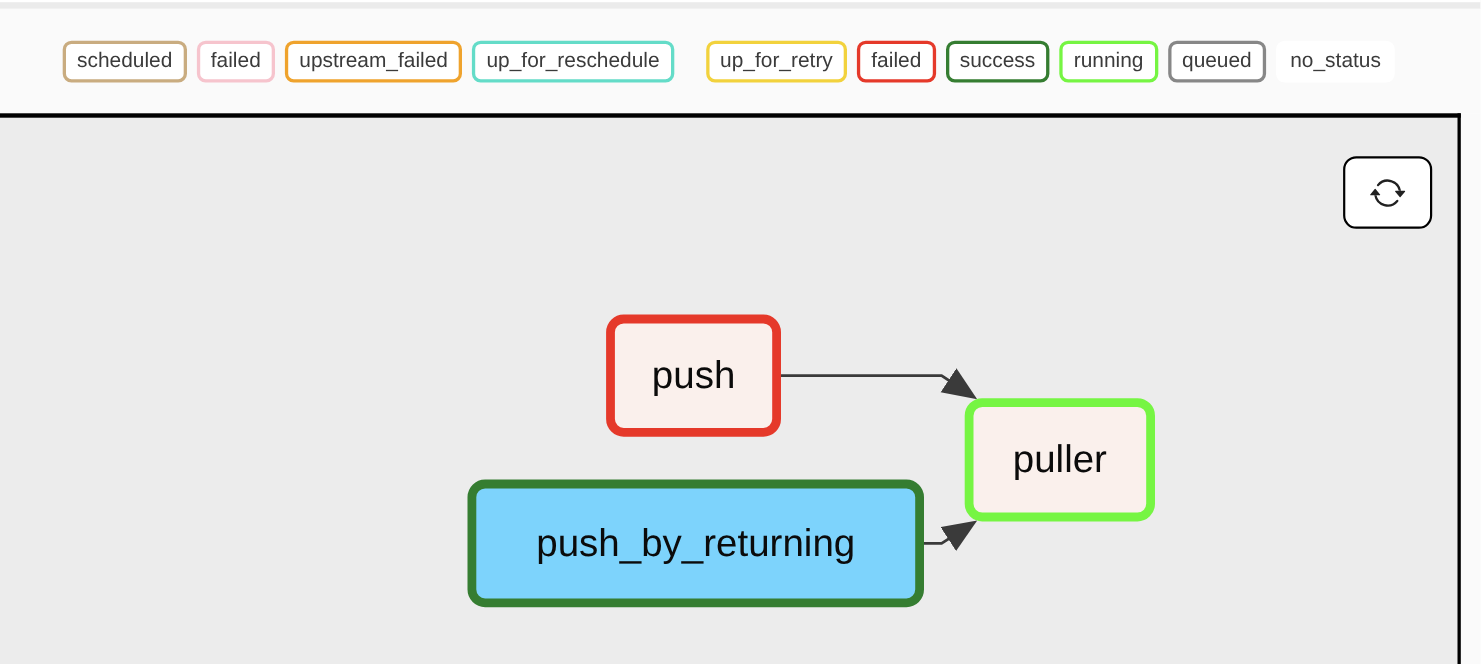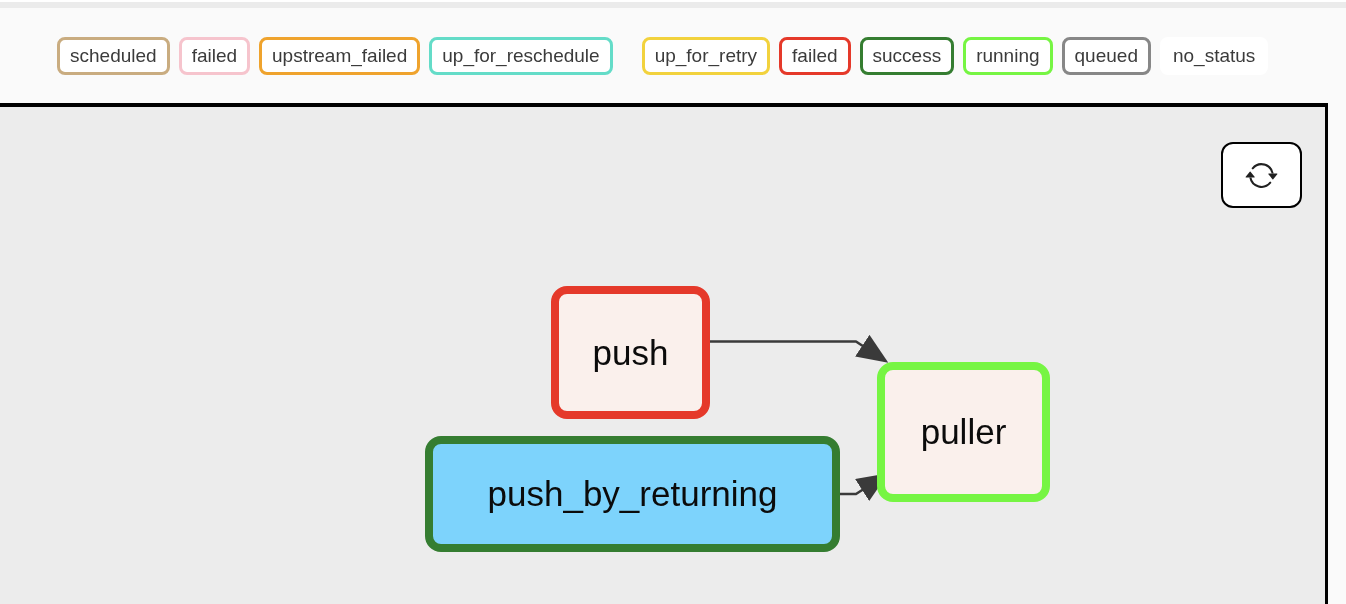--- a/index.html
+++ b/index.html
@@ -95,25 +95,25 @@
 
       <button class="refresh-button">
         <span style="display:flex;">
           <svg viewBox="0 0 16 16" width="33" height="33">
             <path d="M11.534 7h3.932a.25.25 0 0 1 .192.41l-1.966 2.36a.25.25 0 0 1-.384 0l-1.966-2.36a.25.25 0 0 1 .192-.41zm-11 2h3.932a.25.25 0 0 0 .192-.41L2.692 6.23a.25.25 0 0 0-.384 0L.342 8.59A.25.25 0 0 0 .534 9z"></path>
             <path fill-rule="evenodd" d="M8 3c-1.552 0-2.94.707-3.857 1.818a.5.5 0 1 1-.771-.636A6.002 6.002 0 0 1 13.917 7H12.9A5.002 5.002 0 0 0 8 3zM3.1 9a5.002 5.002 0 0 0 8.757 2.182.5.5 0 1 1 .771.636A6.002 6.002 0 0 1 2.083 9H3.1z"></path>
           </svg>
         </span>
       </button>
 
-    <div class="task-node" style="left: 551px; top: 179px; width: 159px; height: 133px; border-color: rgb(229, 57, 42); background: rgb(250, 240, 236);">
+    <div class="task-node" style="left: 551px; top: 179px; width: 159px; height: 111px; border-color: rgb(229, 57, 42); background: rgb(250, 240, 236);">
           <span>push</span>
         </div>
         <div class="task-node" style="left: 425px; top: 329px; width: 415px; height: 116px; border-color: rgb(53, 125, 49); background: #7dd3fc;">
           <span>push_by_returning</span>
         </div>
-        <div class="task-node" style="left: 877px; top: 255px; width: 173px; height: 140px; border-color: rgb(118, 245, 67); background: rgb(250, 240, 236);">
+        <div class="task-node" style="left: 877px; top: 255px; width: 173px; height: 112px; border-color: rgb(118, 245, 67); background: rgb(250, 240, 236);">
           <span>puller</span>
         </div>
       </div>
     <div class="right-gutter"></div>
   </div>
 </div>
 
 </body></html>

